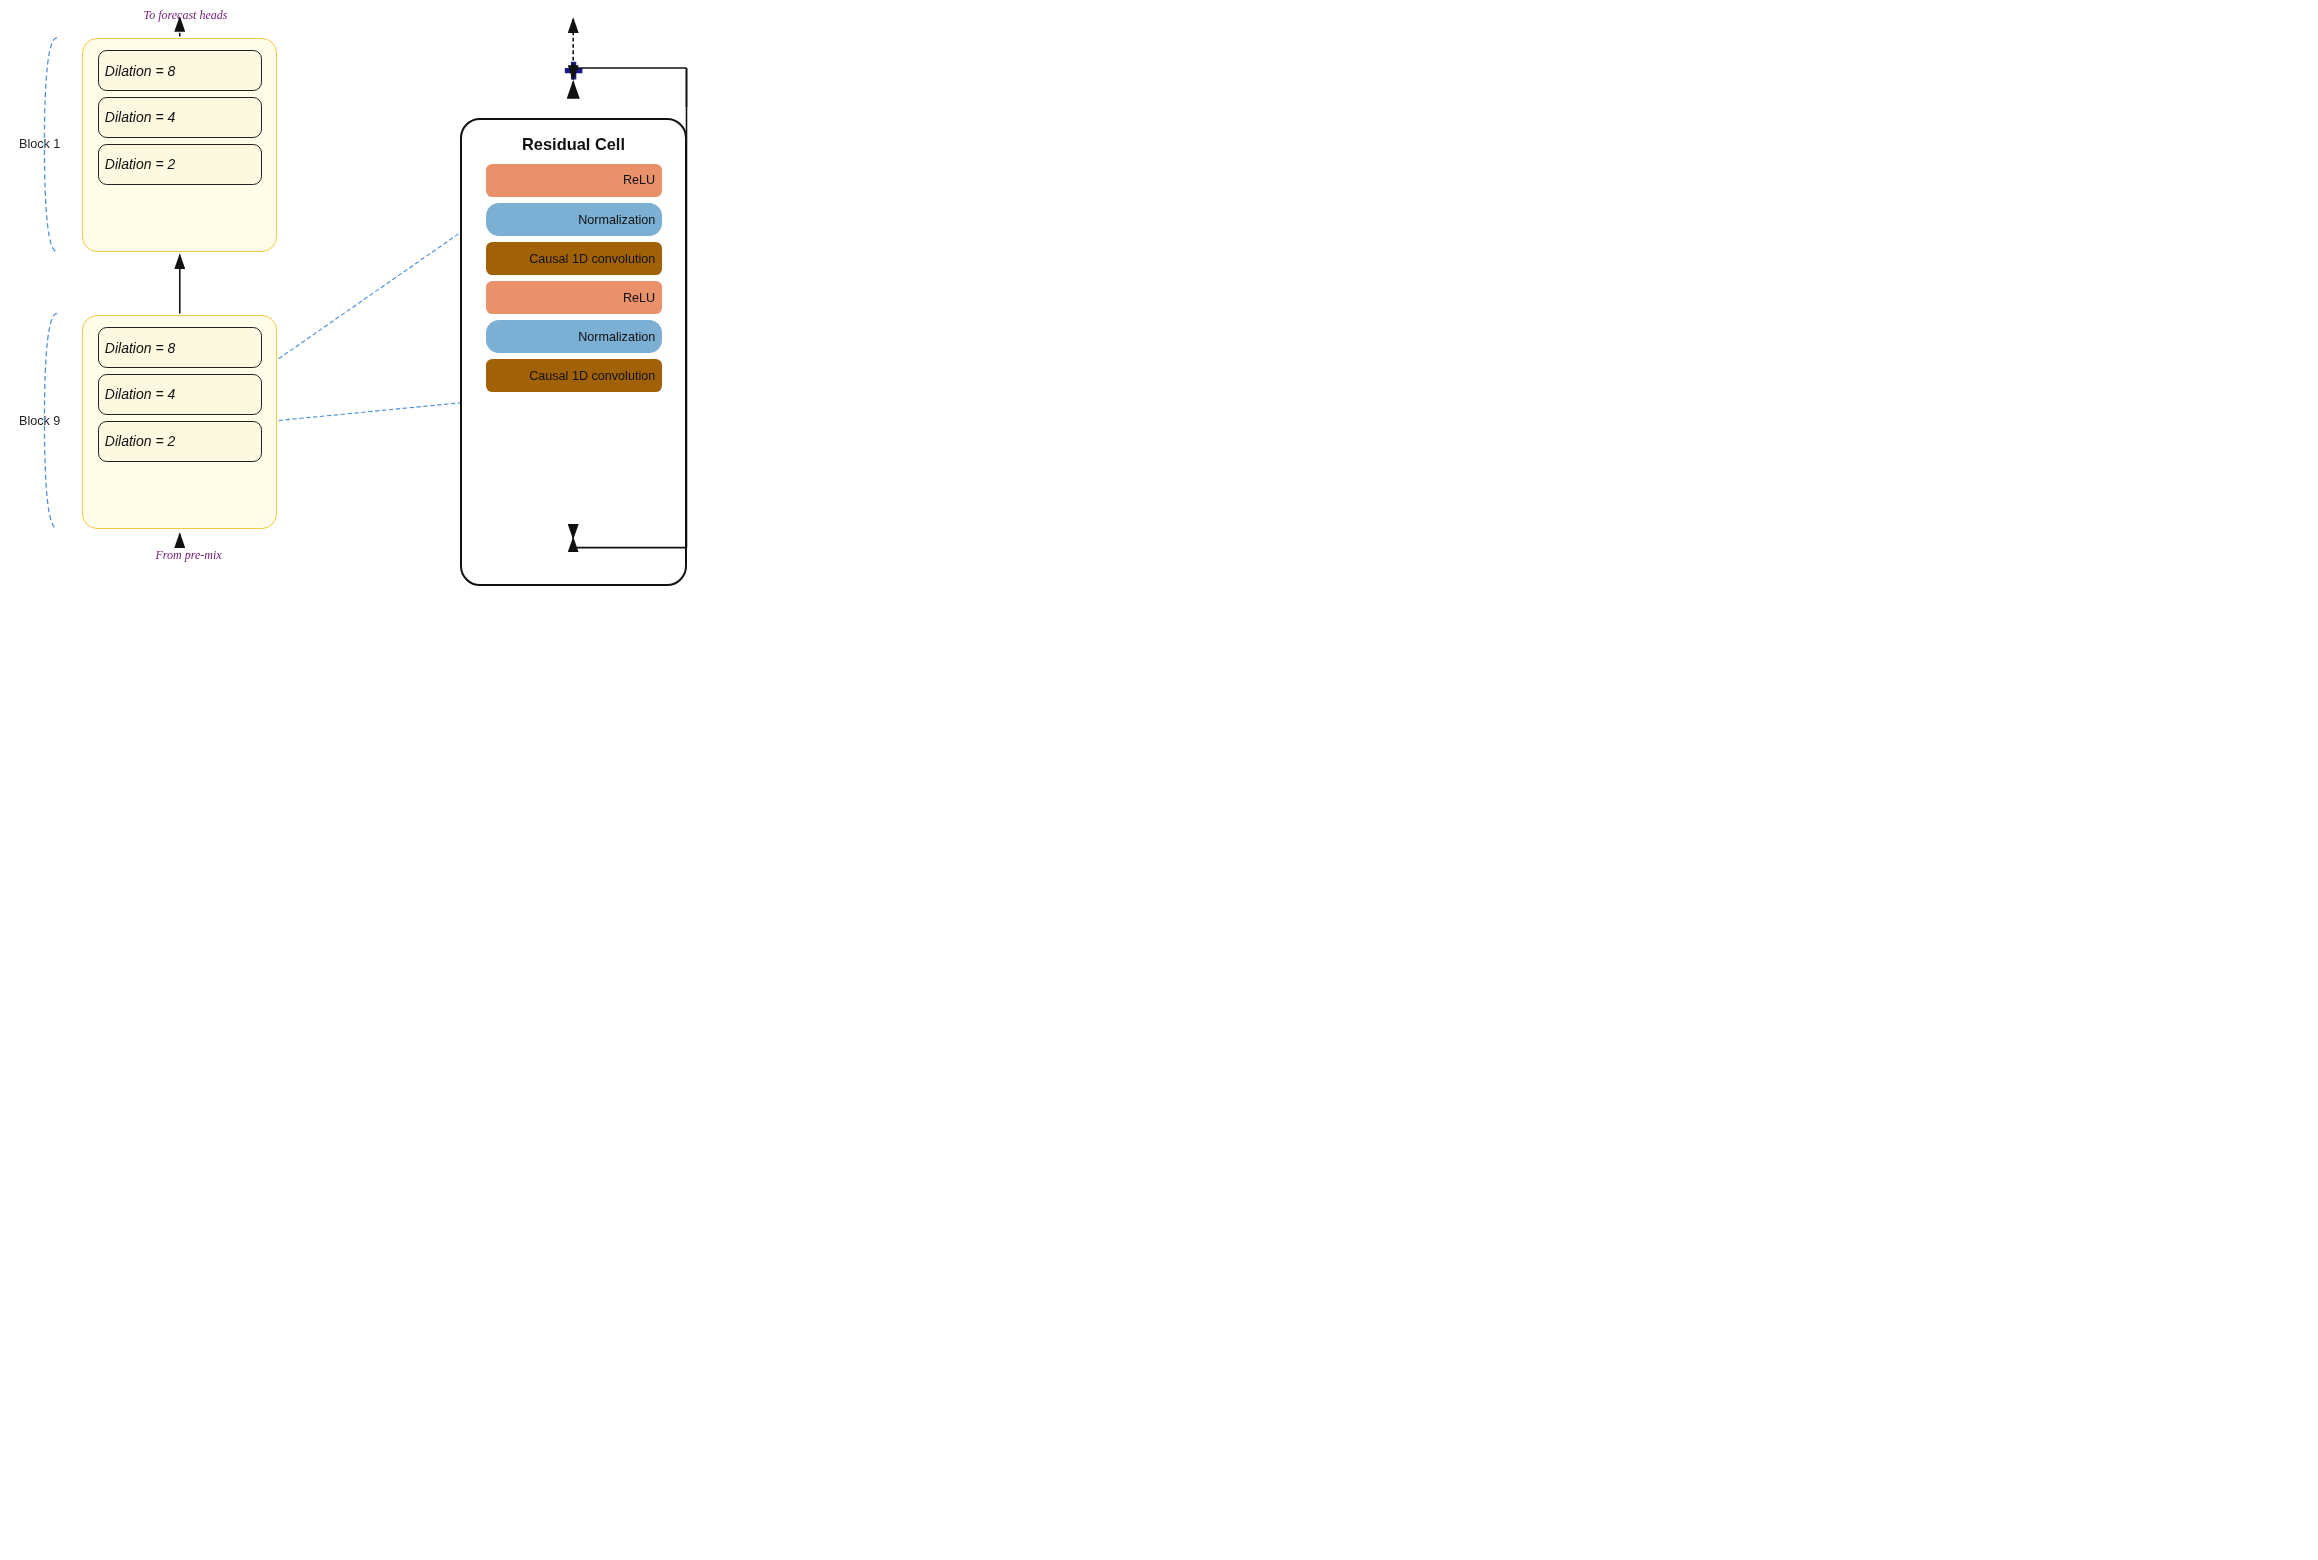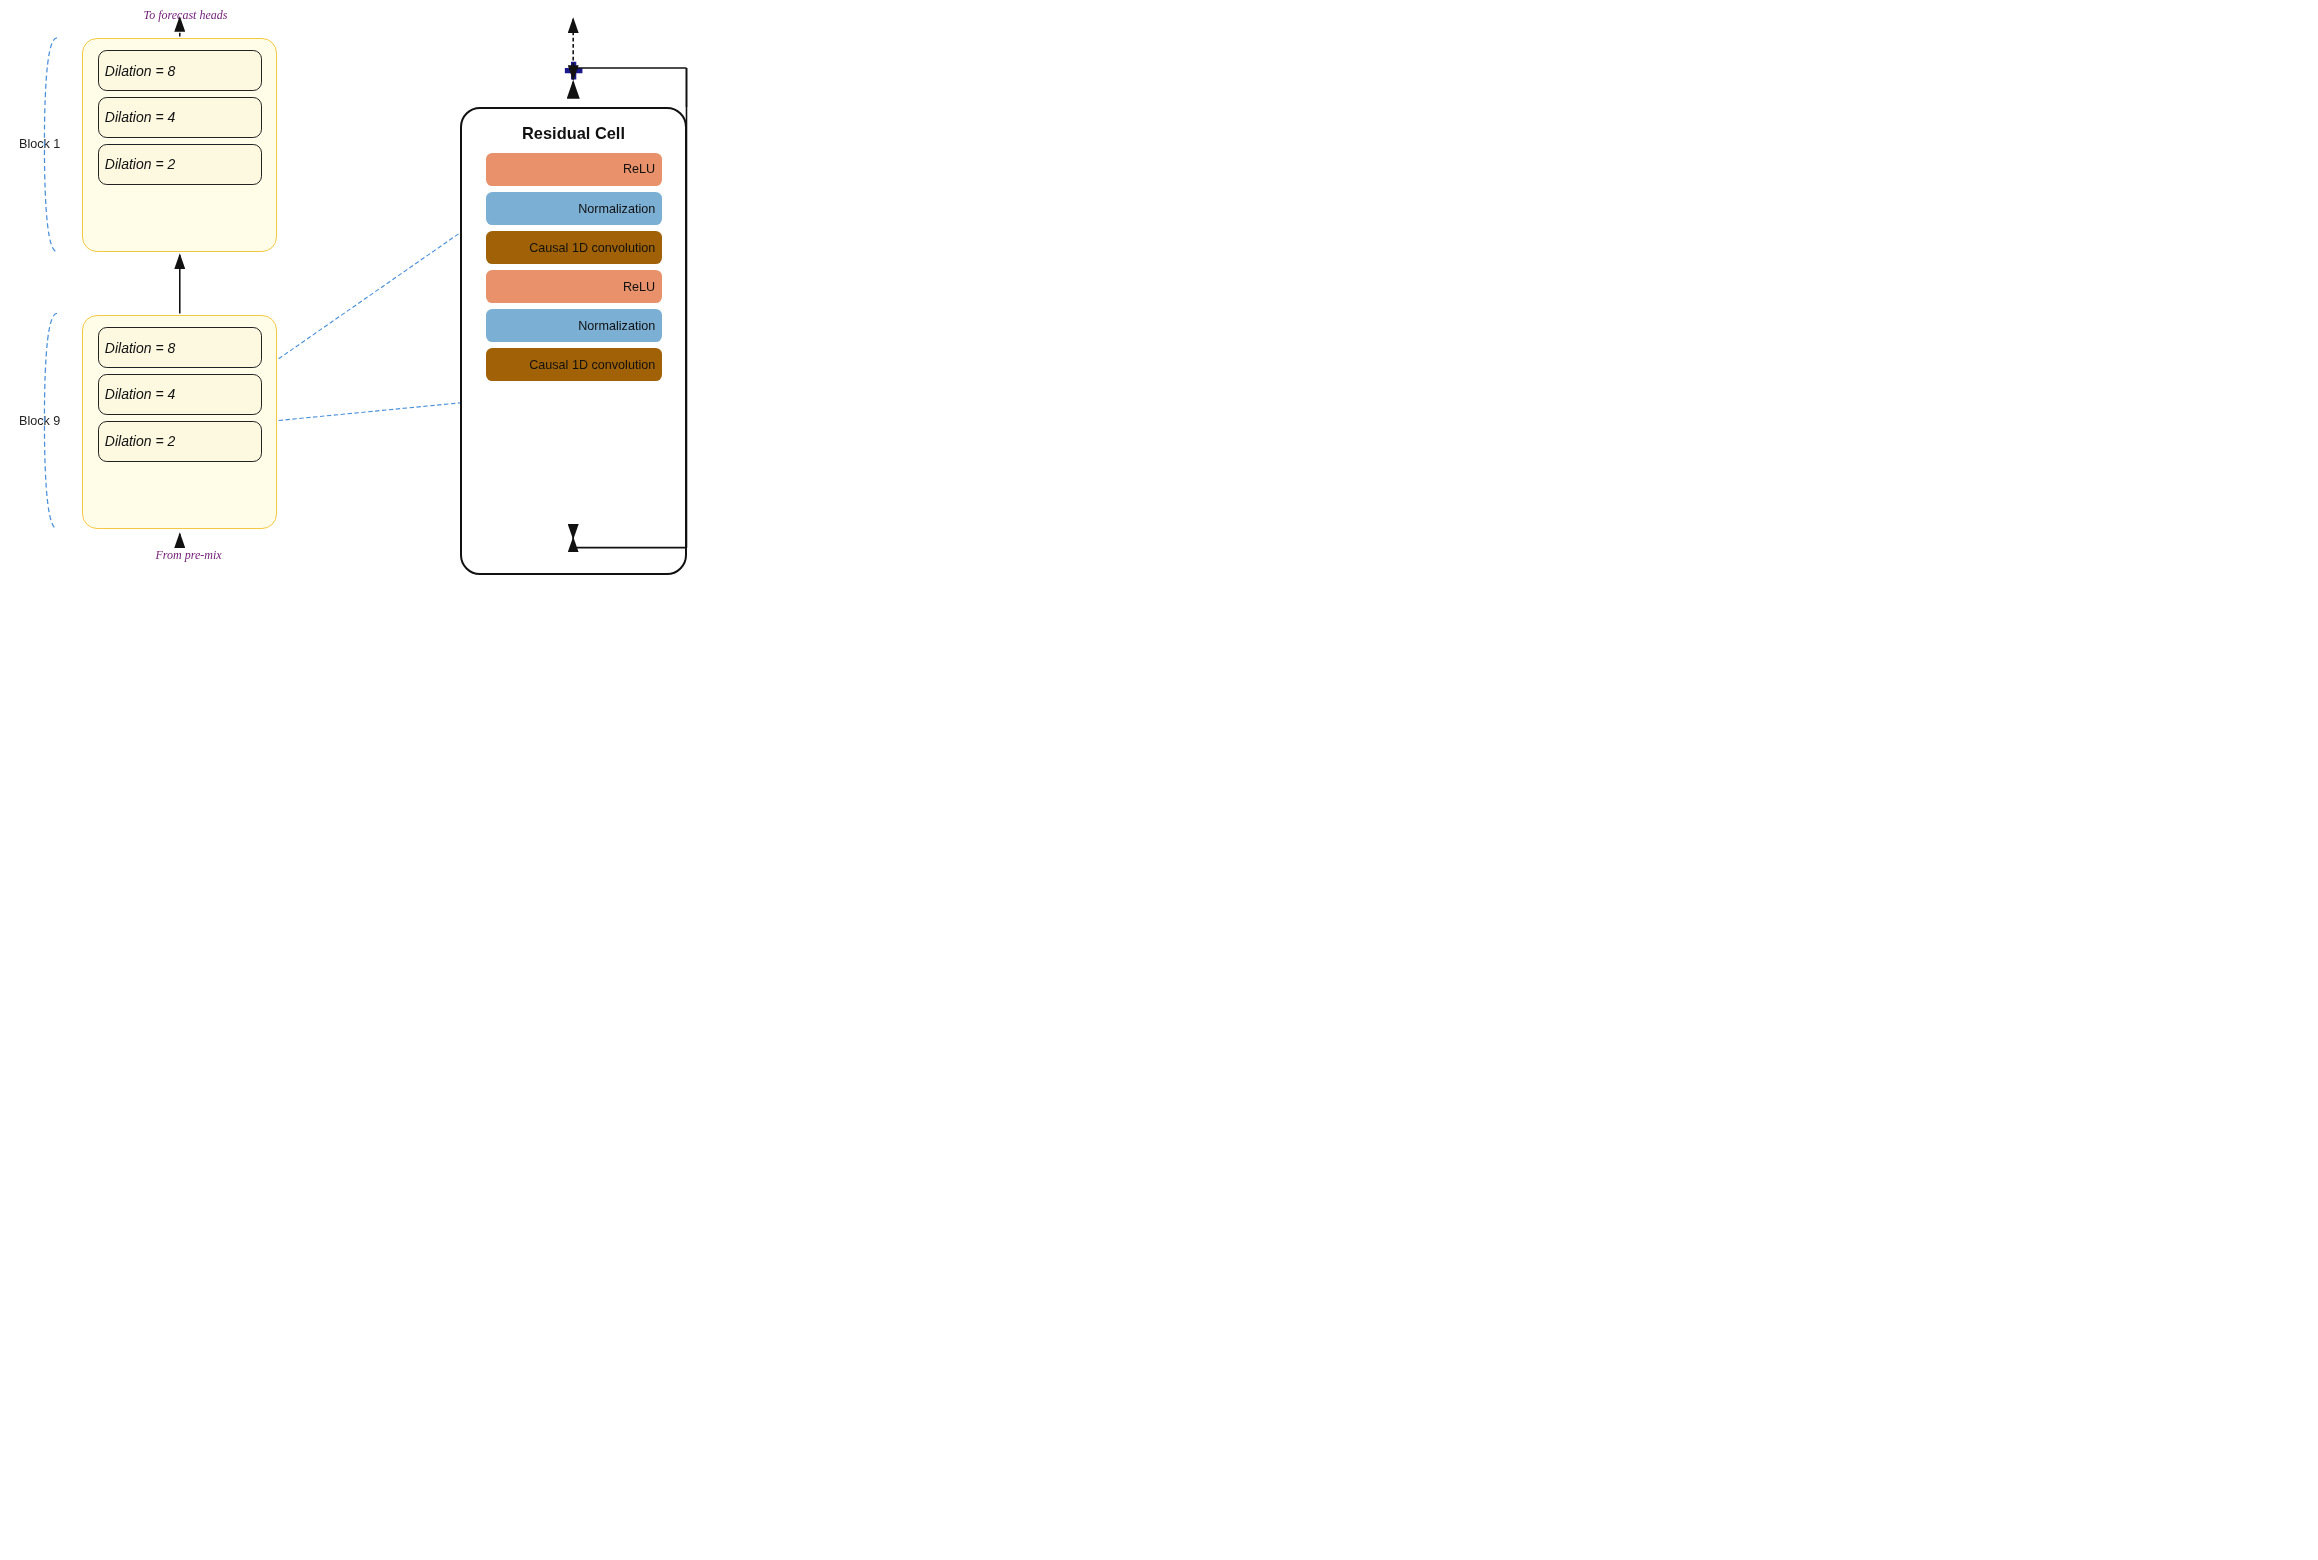--- a/index.html
+++ b/index.html
@@ -84,21 +84,21 @@
     .rc-layer {
       width: 176px;
       padding: 9.4px 6.3px;
       border-radius: 6.3px;
       text-align: right;
       font-size: 12.6px;
       font-weight: 500;
       color: #111;
     }
     .rc-relu { background: #e8916a; }
-    .rc-norm { background: #7bafd4; }
+    .rc-norm { background: #7bafd4; border-radius: 13px; }
     .rc-conv { background: #a16207; }
 
     
     .label-text {
       position: absolute;
       font-size: 12px;
       font-style: italic;
       color: #701a75;
       text-align: center;
       font-family: Liberation Serif, serif;
@@ -144,21 +144,21 @@
       <span>Dilation = 2</span>
     </div>
   </div>
 
   <div class="block-label" style="left: 19px; top: 414px;">Block 9</div>
 
   <div class="label-text" style="left: 135px; top: 7.6px; width: 101px;">To forecast heads</div>
 
   <div class="label-text" style="left: 132px; top: 548px; width: 113px;">From pre-mix</div>
 
-  <div class="residual-cell-box" style="left: 460px; top: 107px; width: 227px; height: 468px;">
+  <div class="residual-cell-box" style="left: 460px; top: 118px; width: 227px; height: 468px;">
     <div class="residual-title">Residual Cell</div>
     <div class="rc-layer rc-relu">ReLU</div>
     <div class="rc-layer rc-norm">Normalization</div>
     <div class="rc-layer rc-conv">Causal 1D convolution</div>
     <div class="rc-layer rc-relu">ReLU</div>
     <div class="rc-layer rc-norm">Normalization</div>
     <div class="rc-layer rc-conv">Causal 1D convolution</div>
   </div>
 
   <div class="plus-symbol" style="left: 564px; top: 58px;">✚</div>

